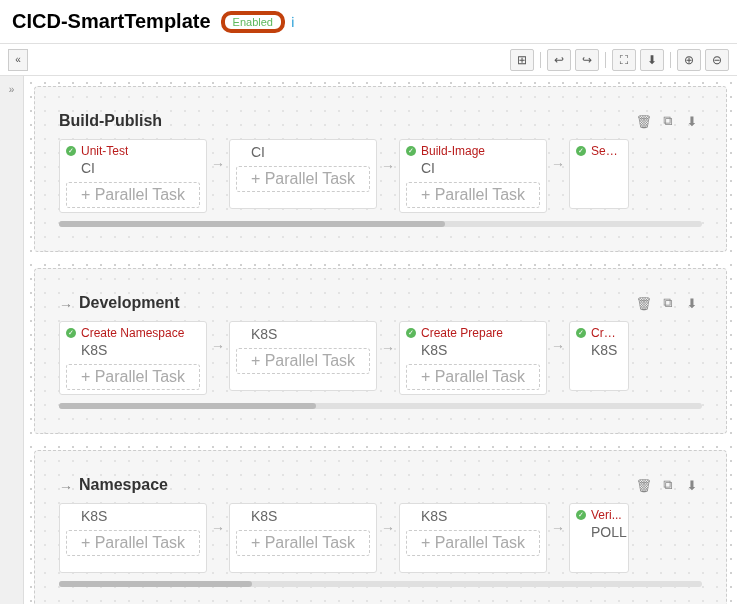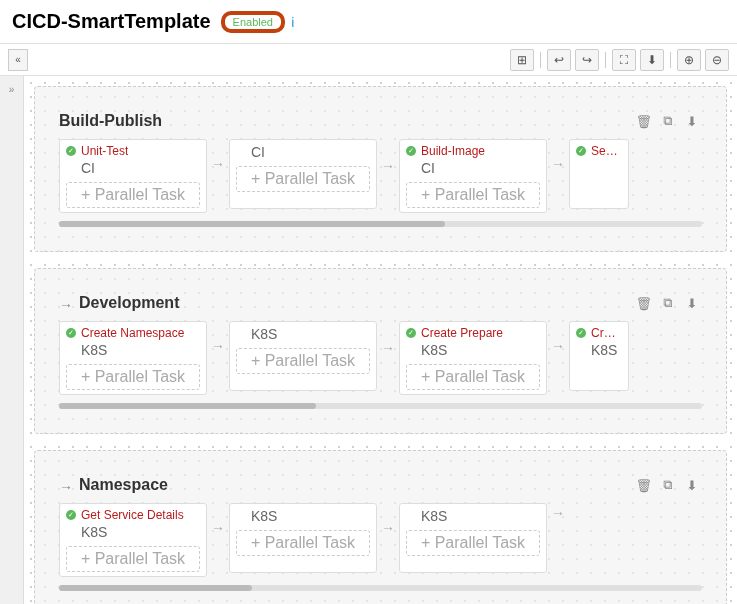--- a/index.html
+++ b/index.html
@@ -425,44 +425,47 @@
           <div class="stage-actions">
             <div class="stage-action-btn">🗑</div>
             <div class="stage-action-btn">⧉</div>
             <div class="stage-action-btn">⬇</div>
           </div>
         </div>
         <div class="tasks-wrapper">
           <div class="tasks-row">
             <div class="task-container">
               <div class="task-card">
-                <div class="task-card-header">
-                  <div class="task-status-dot"></div>
-                  <span class="task-name">Get Service Details</span>
-                </div>
-                <div class="task-type">K8S</div>
-                <div class="add-parallel">+ Parallel Task</div>
-              </div>
-            </div>
-            <div class="task-container">
-              <span class="task-arrow">→</span>
-              <div class="task-card">
-                <div class="task-type">K8S</div>
-                <div class="add-parallel">+ Parallel Task</div>
-              </div>
-            </div>
-            <div class="task-container">
-              <span class="task-arrow">→</span>
-              <div class="task-card">
-                <div class="task-type">K8S</div>
-                <div class="add-parallel">+ Parallel Task</div>
-              </div>
-            </div>
-            <div class="task-container">
-              <span class="task-arrow">→</span>
+                <div class="task-type">K8S</div>
+                <div class="add-parallel">+ Parallel Task</div>
+              </div>
+            </div>
+            <div class="task-container">
+              <span class="task-arrow">→</span>
+              <div class="task-card">
+                <div class="task-type">K8S</div>
+                <div class="add-parallel">+ Parallel Task</div>
+              </div>
+            </div>
+            <div class="task-container">
+              <span class="task-arrow">→</span>
+              <div class="task-card">
+                <div class="task-type">K8S</div>
+                <div class="add-parallel">+ Parallel Task</div>
+              </div>
+            </div>
+            <div class="task-container">
+              <span class="task-arrow">→</span>
+              <div class="task-card partial">
+                <div class="task-card-header">
+                  <div class="task-status-dot"></div>
+                  <span class="task-name">Veri...</span>
+                </div>
+                <div class="task-type">POLL</div>
+              </div>
             </div>
           </div>
         </div>
         <div class="stage-scroll">
           <div class="stage-scroll-thumb" style="width: 30%;"></div>
         </div>
       </div>
     </div>
 </div>
 

